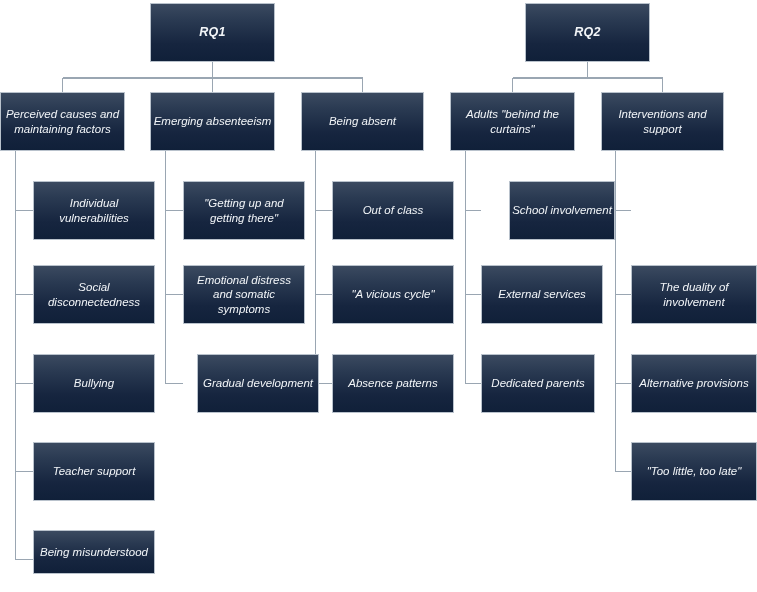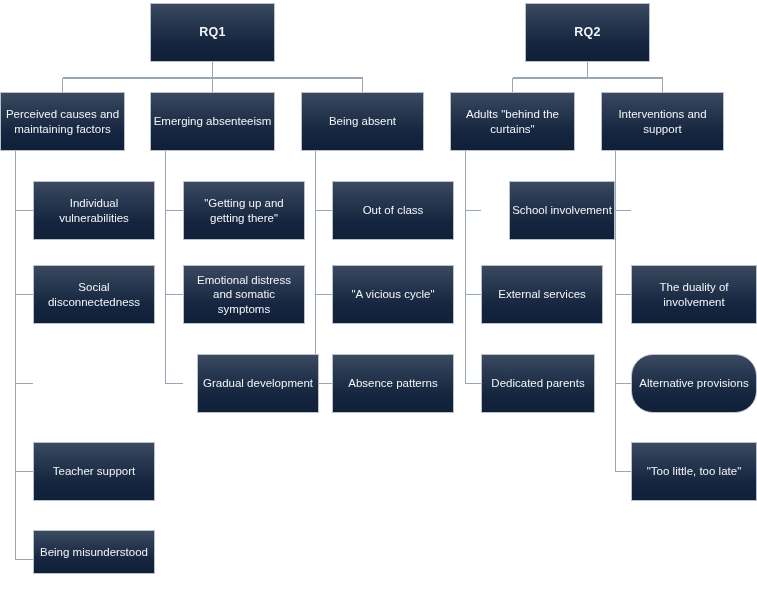--- a/index.html
+++ b/index.html
@@ -21,20 +21,21 @@
     background:linear-gradient(180deg,#3b4a60 0%,#2a3a52 28%,#16253f 70%,#102039 100%);
     border:1px solid #b9c2cc;
     color:#f2f5f8;
     display:flex;
     align-items:center;
     justify-content:center;
     text-align:center;
     line-height:1.22;
     padding:2px 2px;
     z-index:2;
+    font-style:italic;
   }
   .node span{display:block;width:100%;}
 
   .lvl1{font-size:12.5px;font-weight:bold;letter-spacing:.2px;}
   .lvl2{font-size:11.5px;font-weight:400;}
   .lvl3{font-size:11.5px;font-weight:400;}
 </style>
 </head>
 <body>
 
@@ -97,20 +98,23 @@
   <div class="node lvl2" style="left: 601px; top: 92px; width: 123px; height: 59px;">
     <span>Interventions and support</span>
   </div>
 
   <div class="node lvl3" style="left: 33px; top: 181px; width: 122px; height: 59px;">
     <span>Individual vulnerabilities</span>
   </div>
   <div class="node lvl3" style="left: 33px; top: 265px; width: 122px; height: 59px; justify-content: flex-end;">
     <span>Social disconnectedness</span>
   </div>
+  <div class="node lvl3" style="left: 33px; top: 354px; width: 122px; height: 59px;">
+    <span>Bullying</span>
+  </div>
   <div class="node lvl3" style="left: 33px; top: 442px; width: 122px; height: 59px;">
     <span>Teacher support</span>
   </div>
   <div class="node lvl3" style="left: 33px; top: 530px; width: 122px; height: 44px;">
     <span>Being misunderstood</span>
   </div>
 
   <div class="node lvl3" style="left: 183px; top: 181px; width: 122px; height: 59px;">
     <span>"Getting up and getting there"</span>
   </div>
@@ -137,20 +141,20 @@
   <div class="node lvl3" style="left: 481px; top: 265px; width: 122px; height: 59px;">
     <span>External services</span>
   </div>
   <div class="node lvl3" style="left: 481px; top: 354px; width: 114px; height: 59px;">
     <span>Dedicated parents</span>
   </div>
 
   <div class="node lvl3" style="left: 631px; top: 265px; width: 126px; height: 59px;">
     <span>The duality of involvement</span>
   </div>
-  <div class="node lvl3" style="left: 631px; top: 354px; width: 126px; height: 59px; border-radius: 22px;">
+  <div class="node lvl3" style="left: 631px; top: 354px; width: 126px; height: 59px;">
     <span>Alternative provisions</span>
   </div>
   <div class="node lvl3" style="left: 631px; top: 442px; width: 126px; height: 59px;">
     <span>"Too little, too late"</span>
   </div>
 
 </div>
 
 </body></html>

